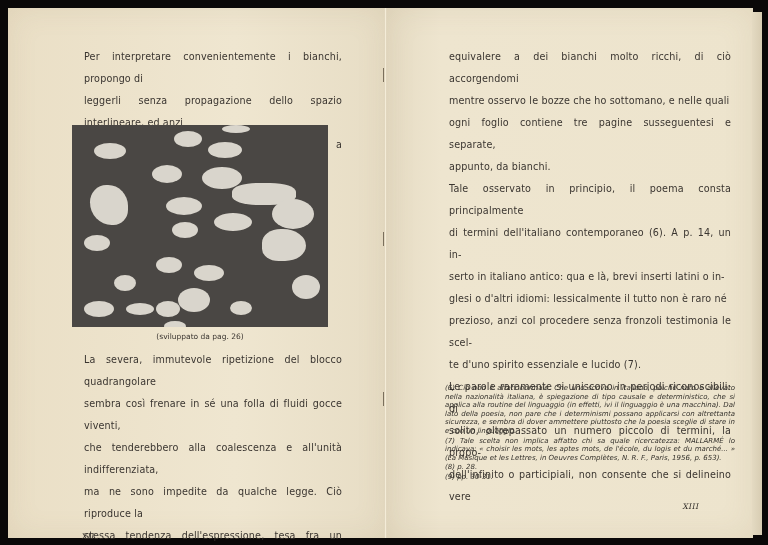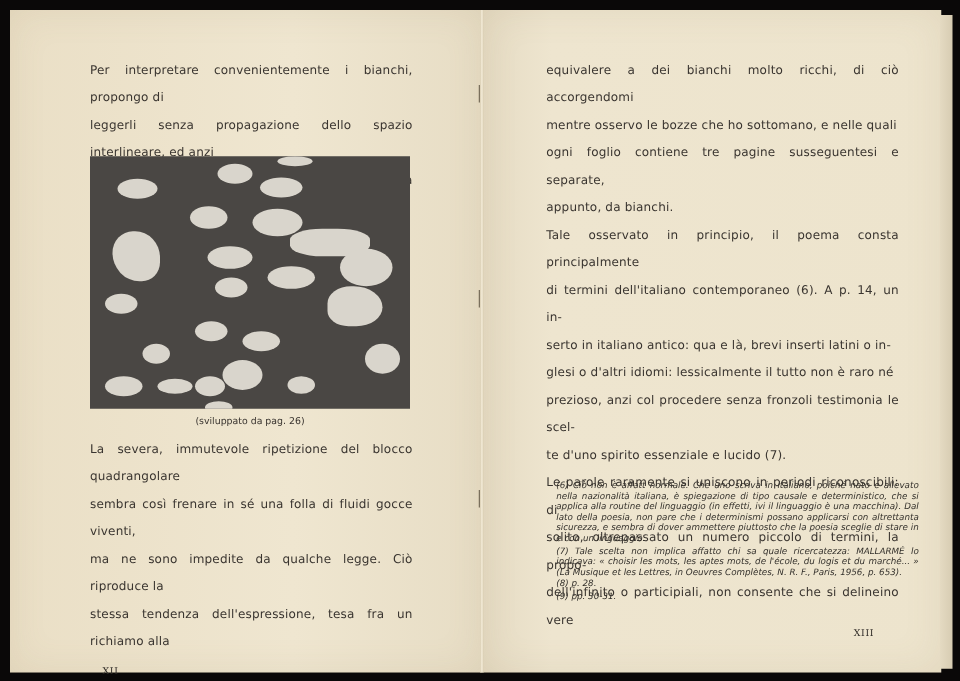--- a/index.html
+++ b/index.html
@@ -21,36 +21,37 @@
   .stitch { position: absolute; left: 383px; width: 5px; height: 14px; border-left: 1px solid #7a6f5c; }
 
   .text {
     position: absolute;
     color: #3a3530;
     font-size: 9.6px;
     line-height: 22px;
     letter-spacing: 0.15px;
     text-align: justify;
     text-align-last: left;
+    margin-left: 12px;
   }
   .text p { margin: 0; }
 
   .figure {
     position: absolute;
     left: 72px; top: 125px; width: 256px; height: 202px;
     background: #4a4744;
     overflow: hidden;
   }
   .figure .blob { position: absolute; background: #d9d5cc; border-radius: 50%; }
   .caption { position: absolute; left: 72px; top: 332px; width: 256px; text-align: center; font-size: 7.5px; color: #3a3530; }
 
   .notes { position: absolute; left: 445px; top: 384px; width: 290px; font-size: 7px; line-height: 8.6px; color: #33302b; text-align: justify; font-style: italic; }
   .notes p { margin: 0 0 1px 0; }
 
-  .folio { position: absolute; font-family: "DejaVu Serif", serif; font-size: 7.5px; color: #2e2a26; letter-spacing: 0.5px; }
+  .folio { position: absolute; font-family: "DejaVu Serif", serif; font-size: 7.5px; color: #2e2a26; letter-spacing: 0.5px; font-style: italic; }
 </style>
 </head>
 <body>
 
 <div class="page page-left"></div>
 <div class="page page-right"></div>
 <div class="page-edge"></div>
 <div class="gutter"></div>
 <div class="stitch" style="top:68px"></div>
 <div class="stitch" style="top:232px"></div>
@@ -87,20 +88,21 @@
   <div class="blob" style="left:54px;top:178px;width:28px;height:12px"></div>
   <div class="blob" style="left:84px;top:176px;width:24px;height:16px"></div>
   <div class="blob" style="left:158px;top:176px;width:22px;height:14px"></div>
   <div class="blob" style="left:92px;top:196px;width:22px;height:10px"></div>
 </div>
 <div class="caption">(sviluppato da pag. 26)</div>
 
 <div class="text" style="left:72px; top:349px; width:258px;">
   <p>La severa, immutevole ripetizione del blocco quadrangolare</p>
   <p>sembra così frenare in sé una folla di fluidi gocce viventi,</p>
+  <p>che tenderebbero alla coalescenza e all'unità indifferenziata,</p>
   <p>ma ne sono impedite da qualche legge. Ciò riproduce la</p>
   <p>stessa tendenza dell'espressione, tesa fra un richiamo alla</p>
 
 </div>
 
 <div class="folio" style="left:82px; top:532px;">XII</div>
 
 <div class="text" style="left:437px; top:46px; width:282px;">
   <p>equivalere a dei bianchi molto ricchi, di ciò accorgendomi</p>
   <p>mentre osservo le bozze che ho sottomano, e nelle quali</p>

